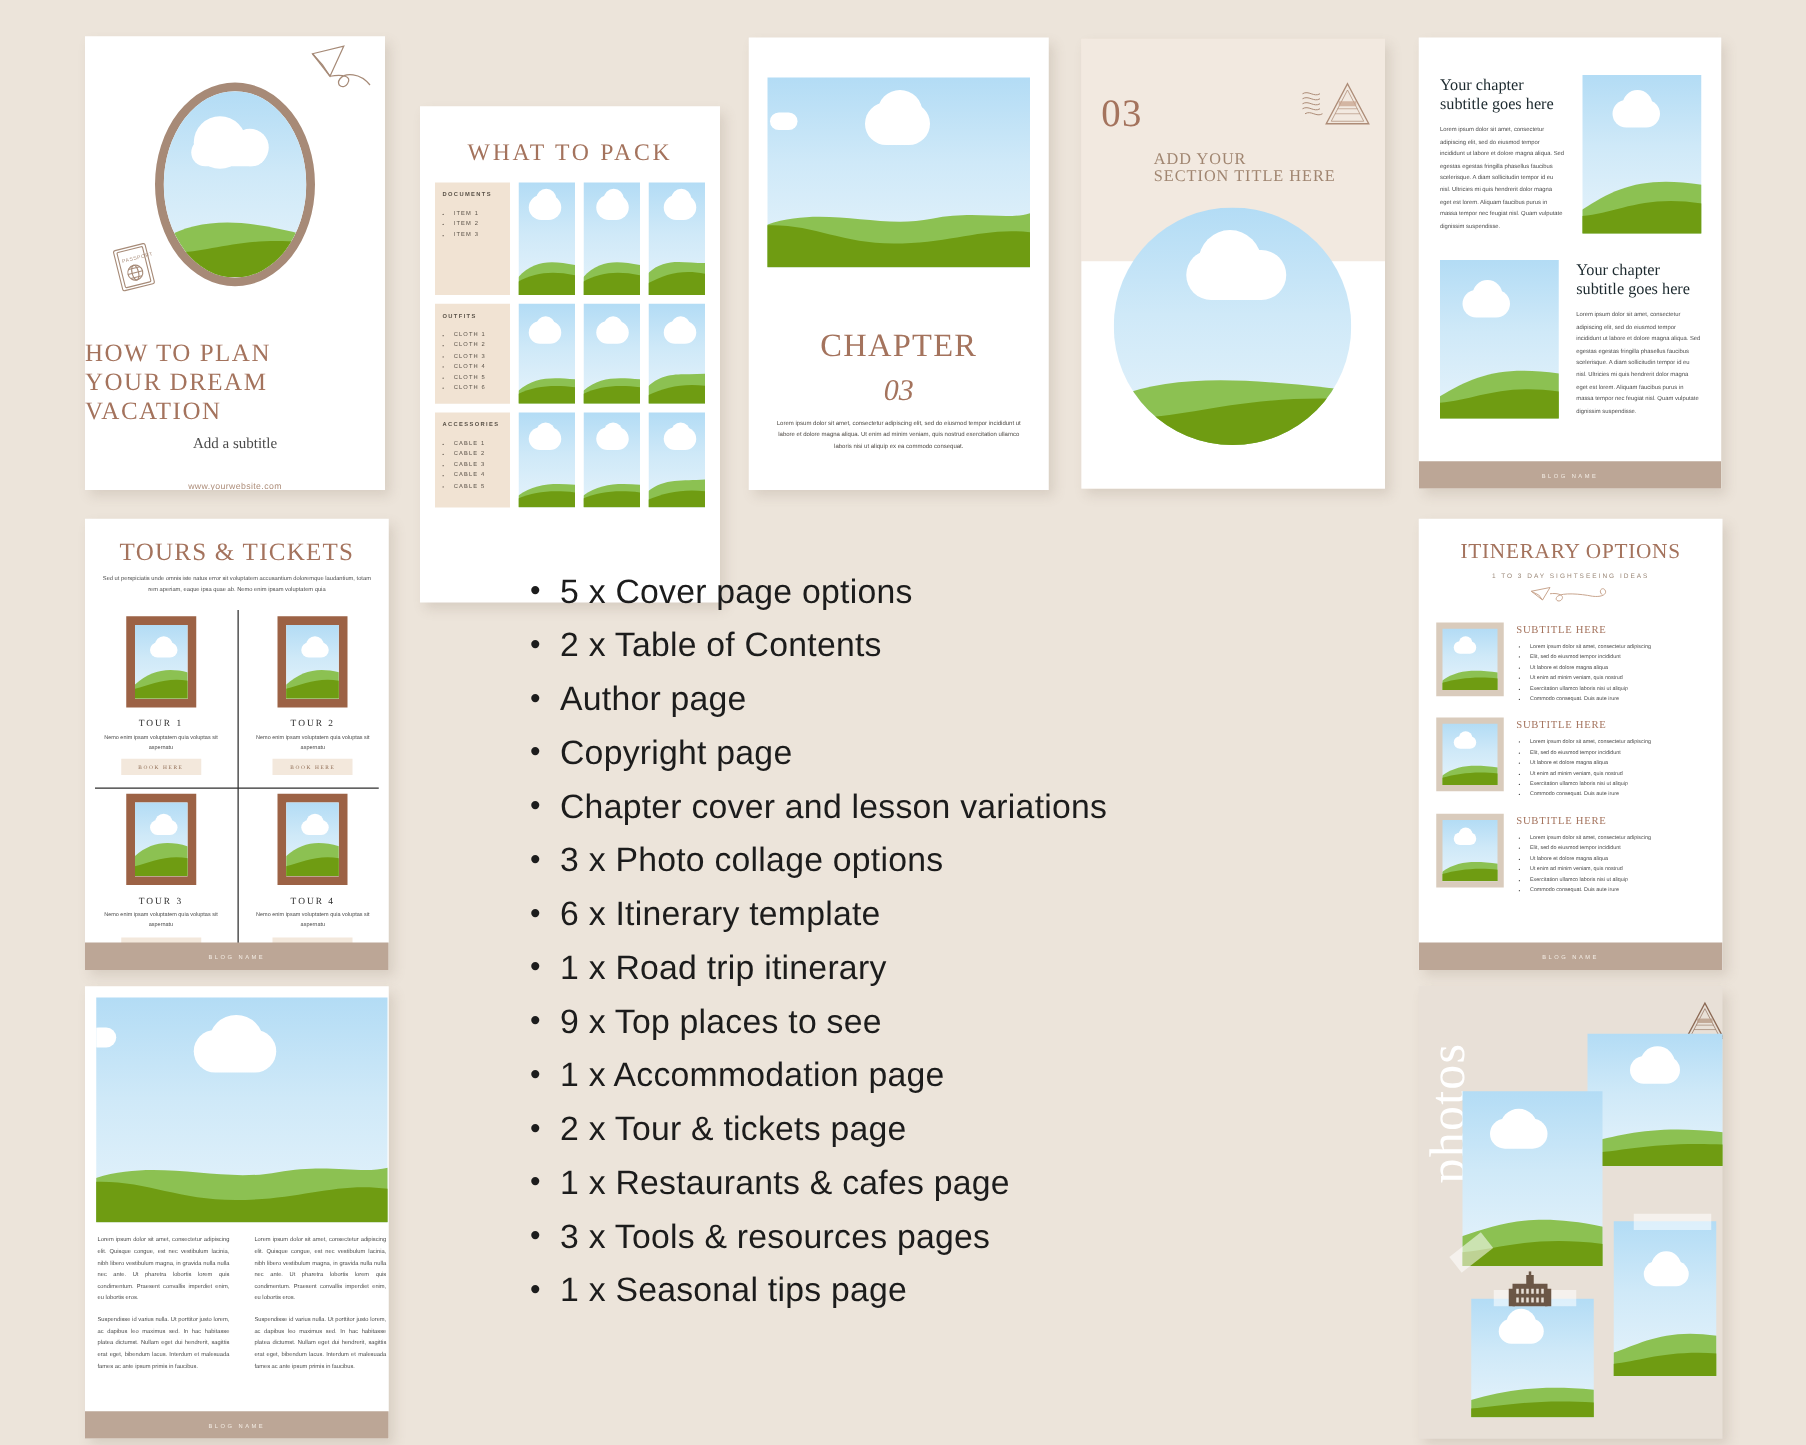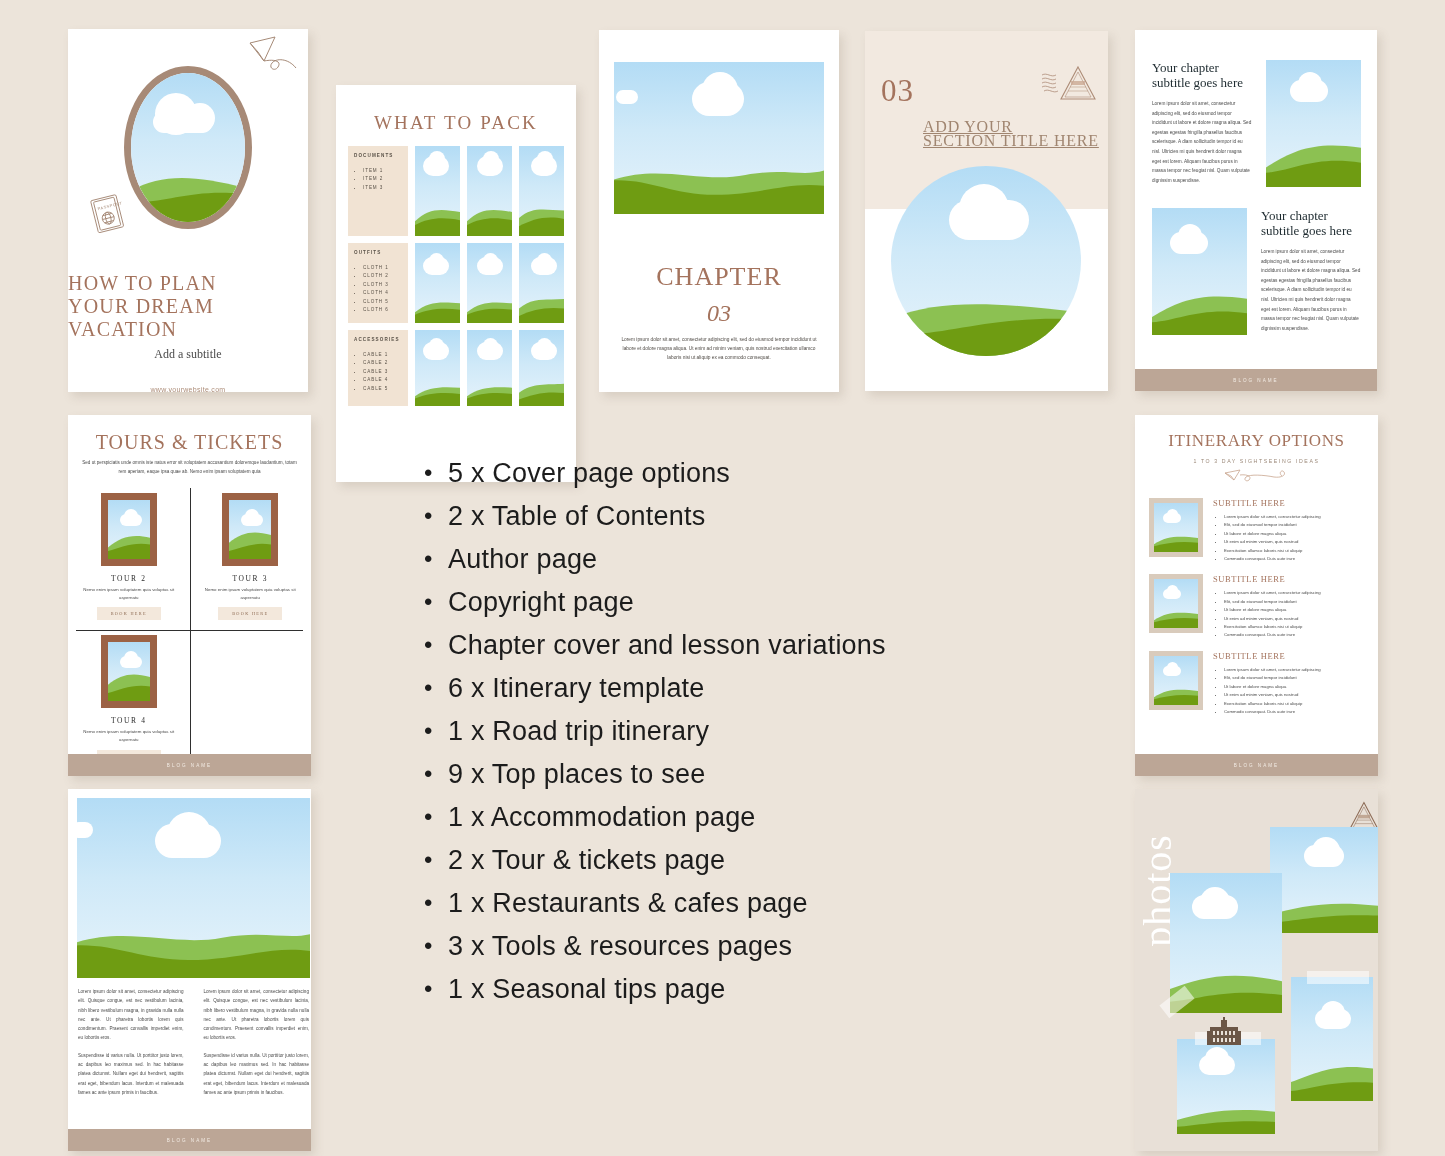--- a/index.html
+++ b/index.html
@@ -73,21 +73,21 @@
   .chap-body { position: absolute; top: 305px; left: 18px; right: 18px;
     text-align: center; font-size: 4.8px; line-height: 9px; color: #4f4a45; }
 
   
   #page-section { left: 865px; top: 31px; width: 243px; height: 360px; background:#f2e9e0; }
   .sec-top { position: absolute; inset: 0 0 auto 0; height: 178px; background: #f2e9e0; }
   .sec-bottom { position: absolute; left:0; right:0; top: 178px; bottom: 0; background: #fff; }
   .sec-num { position: absolute; left: 16px; top: 42px; color: #a4735d;
     font-size: 31px; letter-spacing: 1px; }
   .sec-title { position: absolute; left: 58px; top: 89px; color: #a08570;
-    font-size: 16px; letter-spacing: .8px; line-height: 14px; text-decoration: underline; }
+    font-size: 13px; letter-spacing: .8px; line-height: 14px; }
   .sec-circle { position: absolute; left: 26px; top: 135px; width: 190px; height: 190px;
     border-radius: 50%; overflow: hidden; }
   .stamp { position: absolute; width: 58px; height: 50px; }
 
   
   #page-sub { left: 1135px; top: 30px; width: 242px; height: 361px; }
   .sub-h { color: #1d2a2f; font-size: 13px; line-height: 15px; }
   .sub-p { font-size: 4.7px; line-height: 9.6px; color: #4a4a4a; }
   .footer-bar { position: absolute; left: 0; right: 0; bottom: 0; height: 22px;
     background: #bca696; color: #f3ece4; font-size: 4.6px; letter-spacing: 2px;
@@ -415,20 +415,37 @@
     <div class="footer-bar">BLOG NAME</div>
   </div>
 
   <div class="page" id="page-tours">
     <div class="tours-title serif">TOURS &amp; TICKETS</div>
     <div class="tours-lead">Sed ut perspiciatis unde omnis iste natus error sit voluptatem accusantium doloremque laudantium, totam rem aperiam, eaque ipsa quae ab. Nemo enim ipsam voluptatem quia</div>
     <div class="tours-grid">
       <div class="vrule"></div>
       <div class="hrule"></div>
 
+      <div class="tour-cell">
+        <div class="tour-frame">
+          <div class="scene" style="width:100%;height:100%">
+            <div class="cloud" style="width:22px;height:12px;left:12px;top:14px;border-radius:7px"></div>
+            <div class="cloud" style="width:14px;height:14px;left:16px;top:9px"></div>
+            <svg class="hill-back" style="bottom:0;height:30px" viewBox="0 0 100 40" preserveAspectRatio="none">
+                <path d="M0 26 C30 10 60 6 100 12 L100 40 L0 40 Z" fill="#8cc152"></path>
+              </svg>
+            <svg class="hill-front" style="bottom:0;height:22px" viewBox="0 0 100 40" preserveAspectRatio="none">
+                <path d="M0 26 C30 20 60 8 100 14 L100 40 L0 40 Z" fill="#6f9c12"></path>
+              </svg>
+          </div>
+        </div>
+        <div class="tour-name serif">TOUR 1</div>
+        <div class="tour-desc">Nemo enim ipsam voluptatem quia voluptas sit aspernatu</div>
+        <div class="book-btn serif">BOOK HERE</div>
+      </div>
 
       <div class="tour-cell">
         <div class="tour-frame">
           <div class="scene" style="width:100%;height:100%">
             <div class="cloud" style="width:22px;height:12px;left:12px;top:14px;border-radius:7px"></div>
             <div class="cloud" style="width:14px;height:14px;left:16px;top:9px"></div>
             <svg class="hill-back" style="bottom:0;height:30px" viewBox="0 0 100 40" preserveAspectRatio="none">
                 <path d="M0 26 C30 10 60 6 100 12 L100 40 L0 40 Z" fill="#8cc152"></path>
               </svg>
             <svg class="hill-front" style="bottom:0;height:22px" viewBox="0 0 100 40" preserveAspectRatio="none">
@@ -679,20 +696,21 @@
       </g>
     </svg>
   </div>
 
   <ul id="feature-list">
     <li>5 x Cover page options</li>
     <li>2 x Table of Contents</li>
     <li>Author page</li>
     <li>Copyright page</li>
     <li>Chapter cover and lesson variations</li>
+    <li>3 x Photo collage options</li>
     <li>6 x Itinerary template</li>
     <li>1 x Road trip itinerary</li>
     <li>9 x Top places to see</li>
     <li>1 x Accommodation page</li>
     <li>2 x Tour &amp; tickets page</li>
     <li>1 x Restaurants &amp; cafes page</li>
     <li>3 x Tools &amp; resources pages</li>
     <li>1 x Seasonal tips page</li>
   </ul>
 

